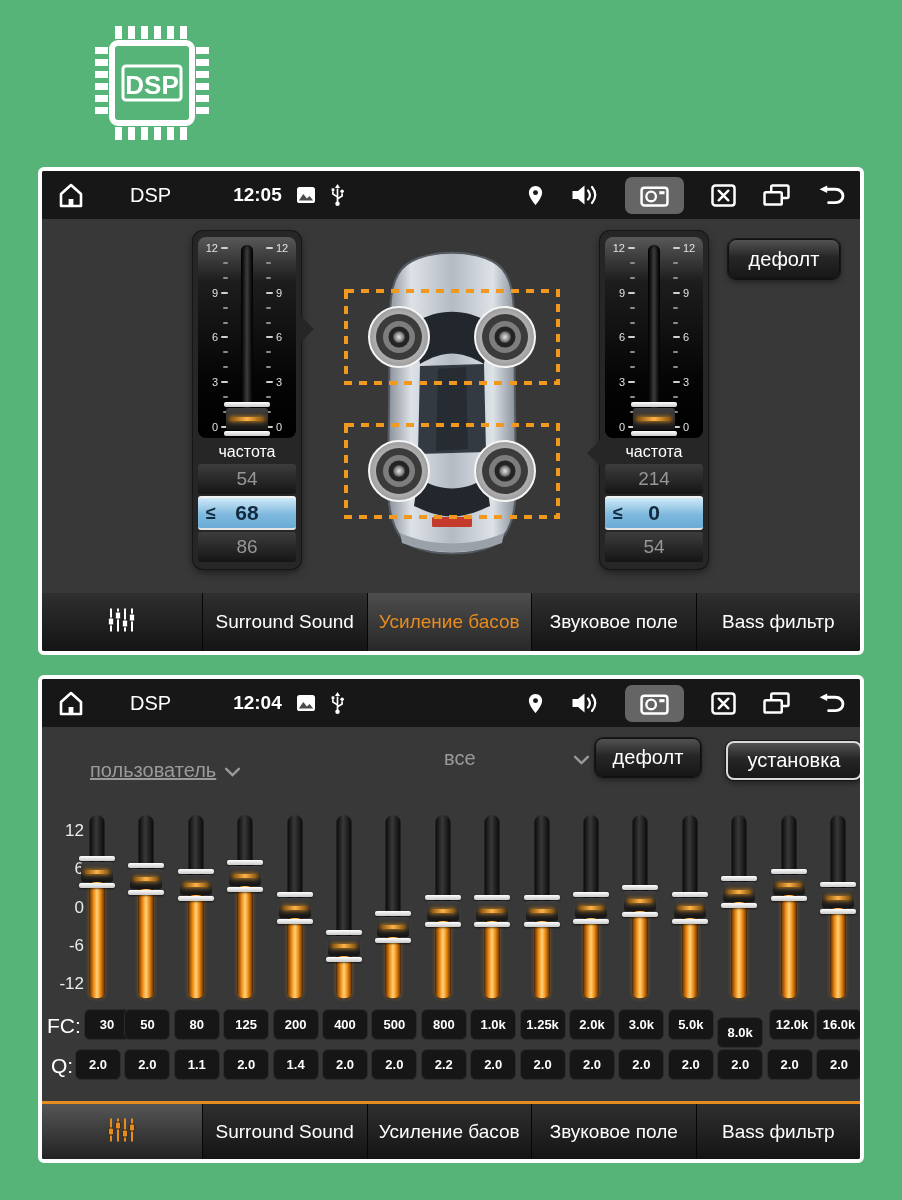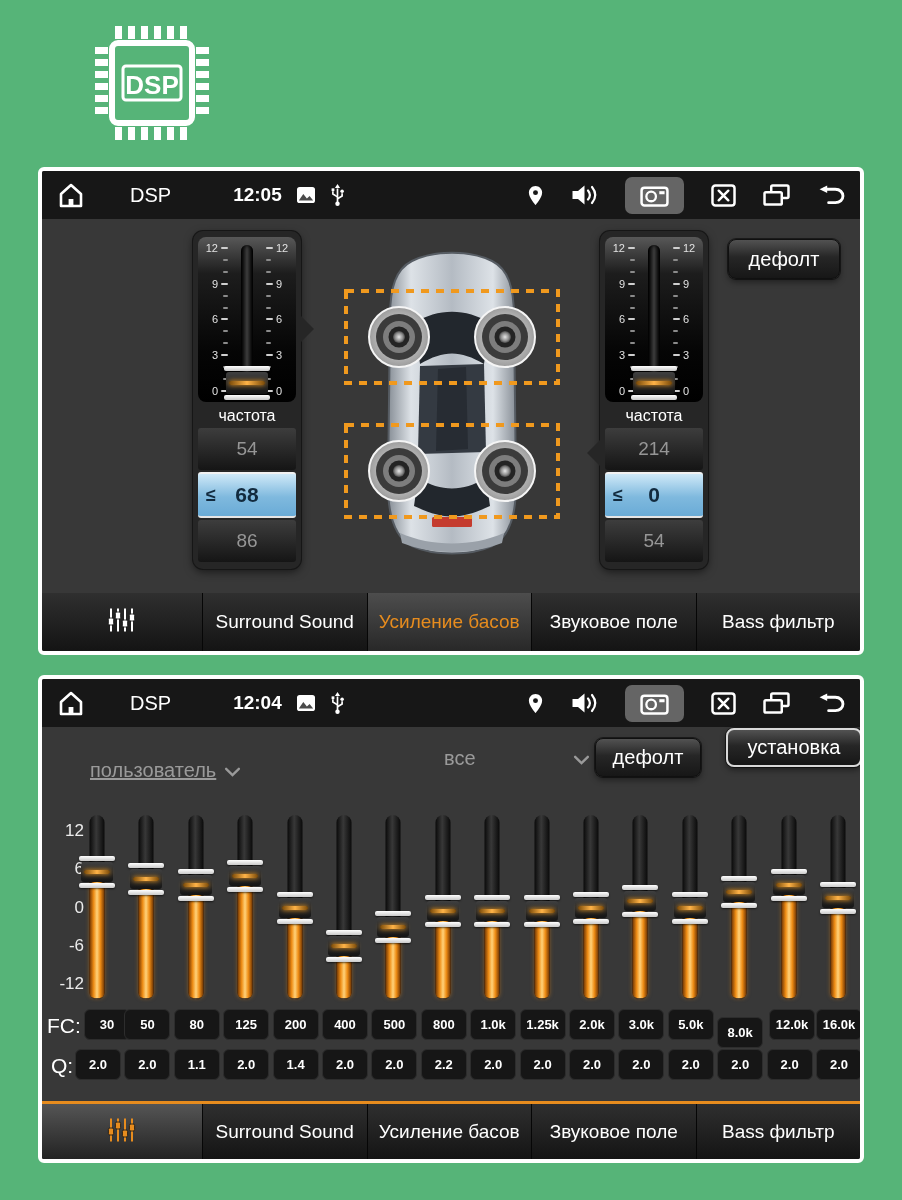--- a/index.html
+++ b/index.html
@@ -46,21 +46,21 @@
     background:linear-gradient(90deg,#000,#3c3c3c 50%,#000);border-radius:6px;box-shadow:inset 0 0 4px #000;}
   .fader-handle{position:absolute;left:50%;transform:translateX(-50%);display:flex;flex-direction:column;z-index:2;}
   .fh-cap{height:5px;background:linear-gradient(#ffffff,#c9c9c9);border-radius:2px;box-shadow:0 1px 2px rgba(0,0,0,.6);}
   .fh-body{flex:1;background:linear-gradient(180deg,#404040,#141414);border-radius:3px;margin:1px 2px;position:relative;}
   .fh-body::after{content:"";position:absolute;left:3px;right:3px;top:50%;margin-top:-2px;height:4px;border-radius:2px;
     background:linear-gradient(90deg,#7a4a08,#ffb347 50%,#7a4a08);box-shadow:0 0 5px #f09a1f;}
   .s1-handle{width:46px;height:34px;bottom:2px;}
 
   .s1-freq-label{color:#fff;font-size:16px;text-align:center;padding:5px 0 3px;}
   .picker{display:flex;flex-direction:column;gap:2px;}
-  .p-row{height:42px;display:flex;align-items:center;justify-content:center;position:relative;
+  .p-row{height:30px;display:flex;align-items:center;justify-content:center;position:relative;
     background:linear-gradient(#3d3d3d,#151515);border-radius:3px;color:#969696;font-size:19px;}
   .p-row.selected{background:linear-gradient(#cfe9f8,#7fb9de 55%,#6aabd6);color:#122a3e;font-weight:bold;
     border-top:2px solid #f2f2f2;border-bottom:2px solid #e5e5e5;font-size:21px;}
   .p-prefix{position:absolute;left:8px;font-size:18px;font-weight:bold;color:#122a3e;}
 
   .btn{display:inline-flex;align-items:center;justify-content:center;color:#fff;font-size:20px;
     background:linear-gradient(180deg,#525252,#262626 45%,#171717);border:1px solid #101010;border-radius:8px;
     box-shadow:0 0 0 1px rgba(0,0,0,.5),0 3px 6px rgba(0,0,0,.45);cursor:pointer;}
   .s1-default{position:absolute;left:686px;top:20px;width:112px;height:40px;}
 
@@ -73,21 +73,21 @@
   .tab-icon-cell.active{background:linear-gradient(180deg,#555,#232323);}
   .tab-cell{flex:1;display:flex;align-items:center;justify-content:center;color:#fff;font-size:19px;
     border-left:1px solid #060606;cursor:pointer;white-space:nowrap;text-align:center;}
   .tab-cell.active{background:linear-gradient(180deg,#4d4d4d,#282828);color:#e78c1e;}
 
   
   .dropdown{position:absolute;display:flex;align-items:center;gap:8px;color:#9a9a9a;font-size:20px;cursor:pointer;}
   .dd-preset{left:48px;top:32px;text-decoration:underline;}
   .dd-channel{left:402px;top:20px;width:146px;justify-content:space-between;}
   .s2-default{position:absolute;left:553px;top:11px;width:106px;height:39px;}
-  .s2-setup{position:absolute;left:684px;top:1px;width:136px;height:39px;border:2px solid #d9d9d9;}
+  .s2-setup{position:absolute;left:684px;top:14px;width:136px;height:39px;border:2px solid #d9d9d9;}
 
   .s2-scale-lab{position:absolute;width:34px;text-align:right;color:#ececec;font-size:17px;height:20px;line-height:20px;left:8px;}
   .eq-slider{position:absolute;width:40px;height:185px;top:88px;}
   .eq-rail{position:absolute;left:50%;top:0;bottom:0;width:15px;transform:translateX(-50%);
     background:linear-gradient(90deg,#0a0a0a,#383838 45%,#0a0a0a);border-radius:8px;}
   .eq-fill{position:absolute;left:50%;transform:translateX(-50%);width:15px;bottom:2px;border-radius:5px;
     background:linear-gradient(90deg,#6e3402,#ef8d15 28%,#ffd27a 50%,#ef8d15 72%,#6e3402);box-shadow:0 0 4px rgba(240,140,20,.5);}
   .eq-handle{width:36px;height:32px;}
 
   .row-label{position:absolute;color:#fff;font-size:21px;}

